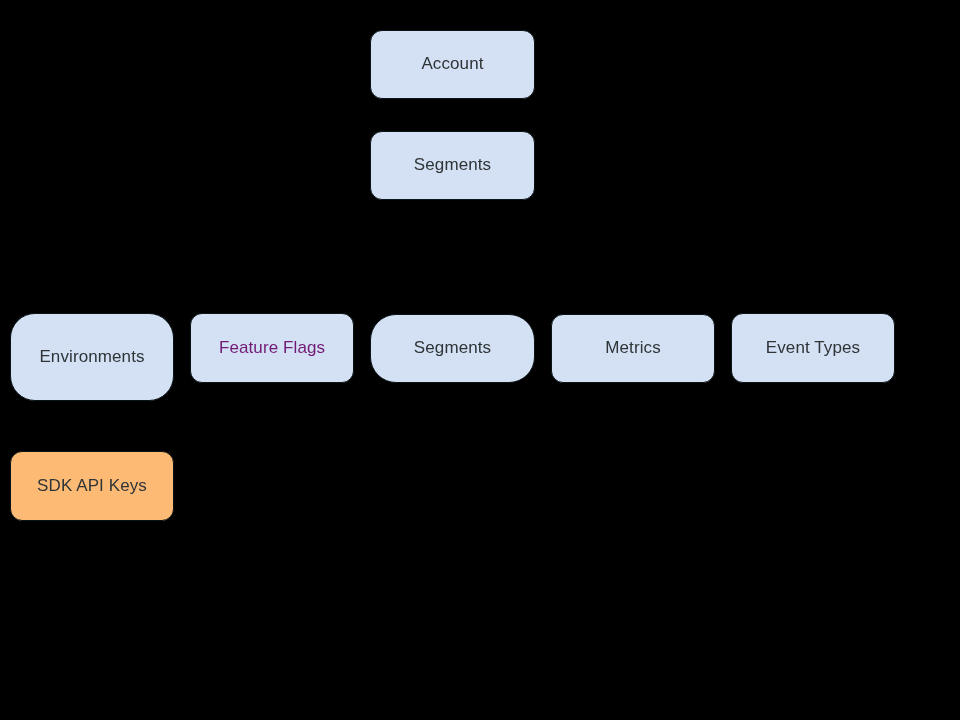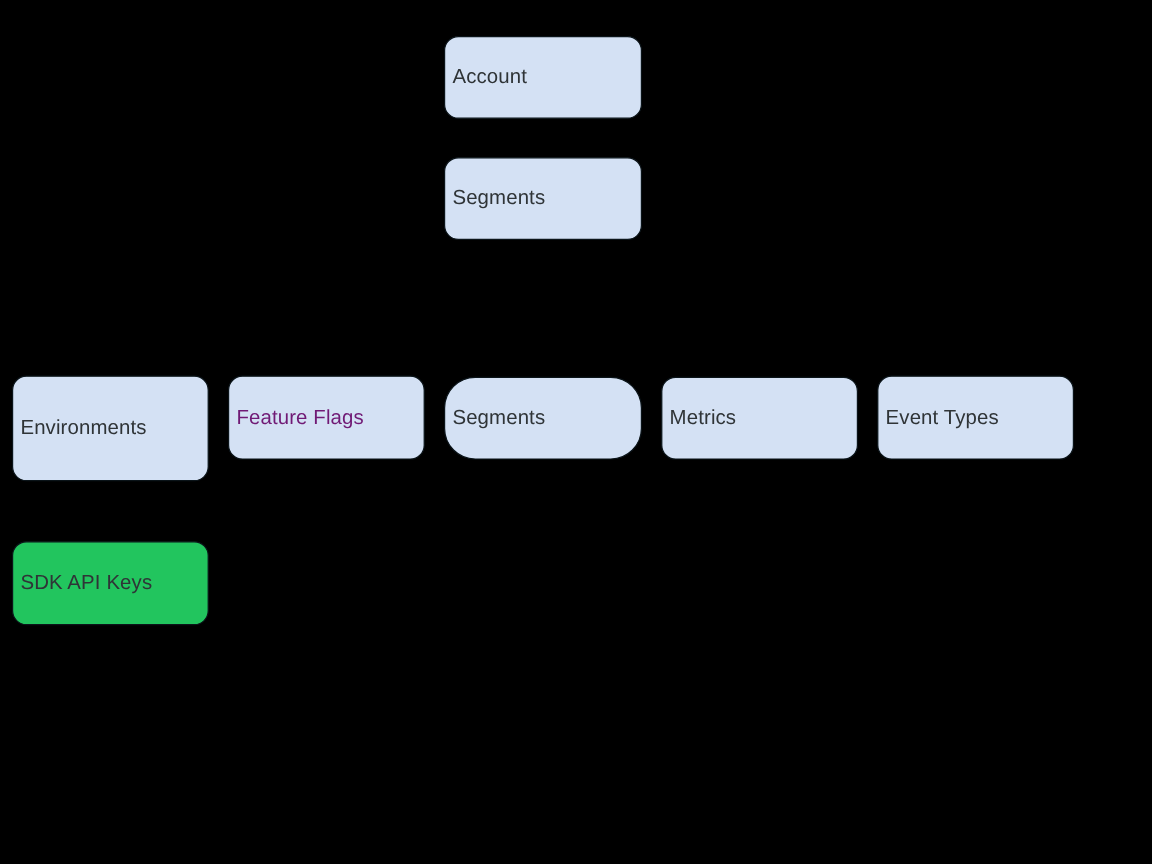--- a/index.html
+++ b/index.html
@@ -14,21 +14,21 @@
     height: 720px;
     background: #000000;
     overflow: hidden;
     font-family: "Liberation Sans", sans-serif;
   }
   .node {
     position: absolute;
     box-sizing: border-box;
     display: flex;
     align-items: center;
-    justify-content: flex-start;
+    justify-content: center;
     background: #d4e1f4;
     border: 1px solid #0b1419;
     border-radius: 12px;
     box-shadow: 2px 2px 2px rgba(0,0,0,0.55);
     color: #2f3437;
     font-size: 17px;
     line-height: 1.1;
     letter-spacing: 0.1px;
     text-align: center;
     white-space: nowrap;
@@ -42,31 +42,31 @@
 </head>
 <body>
 
 <div id="canvas" style="width: 960px; height: 720px; background: rgb(0, 0, 0);">
     <div class="node" style="left: 370px; top: 30px; width: 165px; height: 69px; background: rgb(212, 225, 244); border-color: rgb(11, 20, 25); color: rgb(47, 52, 55);">
       <span class="node-label">Account</span>
     </div>
     <div class="node" style="left: 370px; top: 131px; width: 165px; height: 69px; background: rgb(212, 225, 244); border-color: rgb(11, 20, 25); color: rgb(47, 52, 55);">
       <span class="node-label">Segments</span>
     </div>
-    <div class="node" style="left: 10px; top: 313px; width: 164px; height: 88px; background: rgb(212, 225, 244); border-color: rgb(11, 20, 25); color: rgb(47, 52, 55);">
+    <div class="node" style="left: 10px; top: 313px; width: 164px; height: 88px; background: rgb(212, 225, 244); border-color: rgb(11, 20, 25); color: rgb(47, 52, 55); border-radius: 25px;">
       <span class="node-label">Environments</span>
     </div>
     <div class="node" style="left: 190px; top: 313px; width: 164px; height: 70px; background: rgb(212, 225, 244); border-color: rgb(11, 20, 25); color: #701a75;">
       <span class="node-label">Feature Flags</span>
     </div>
     <div class="node" style="left: 370px; top: 314px; width: 165px; height: 69px; background: rgb(212, 225, 244); border-color: rgb(11, 20, 25); color: rgb(47, 52, 55); border-radius: 26px;">
       <span class="node-label">Segments</span>
     </div>
     <div class="node" style="left: 551px; top: 314px; width: 164px; height: 69px; background: rgb(212, 225, 244); border-color: rgb(11, 20, 25); color: rgb(47, 52, 55);">
       <span class="node-label">Metrics</span>
     </div>
     <div class="node" style="left: 731px; top: 313px; width: 164px; height: 70px; background: rgb(212, 225, 244); border-color: rgb(11, 20, 25); color: rgb(47, 52, 55);">
       <span class="node-label">Event Types</span>
     </div>
-    <div class="node" style="left: 10px; top: 451px; width: 164px; height: 70px; background: #22c55e; border-color: rgb(11, 20, 25); color: rgb(47, 52, 55);">
+    <div class="node" style="left: 10px; top: 451px; width: 164px; height: 70px; background: #fdba74; border-color: rgb(11, 20, 25); color: rgb(47, 52, 55);">
       <span class="node-label">SDK API Keys</span>
     </div>
   </div>
 
 </body></html>

